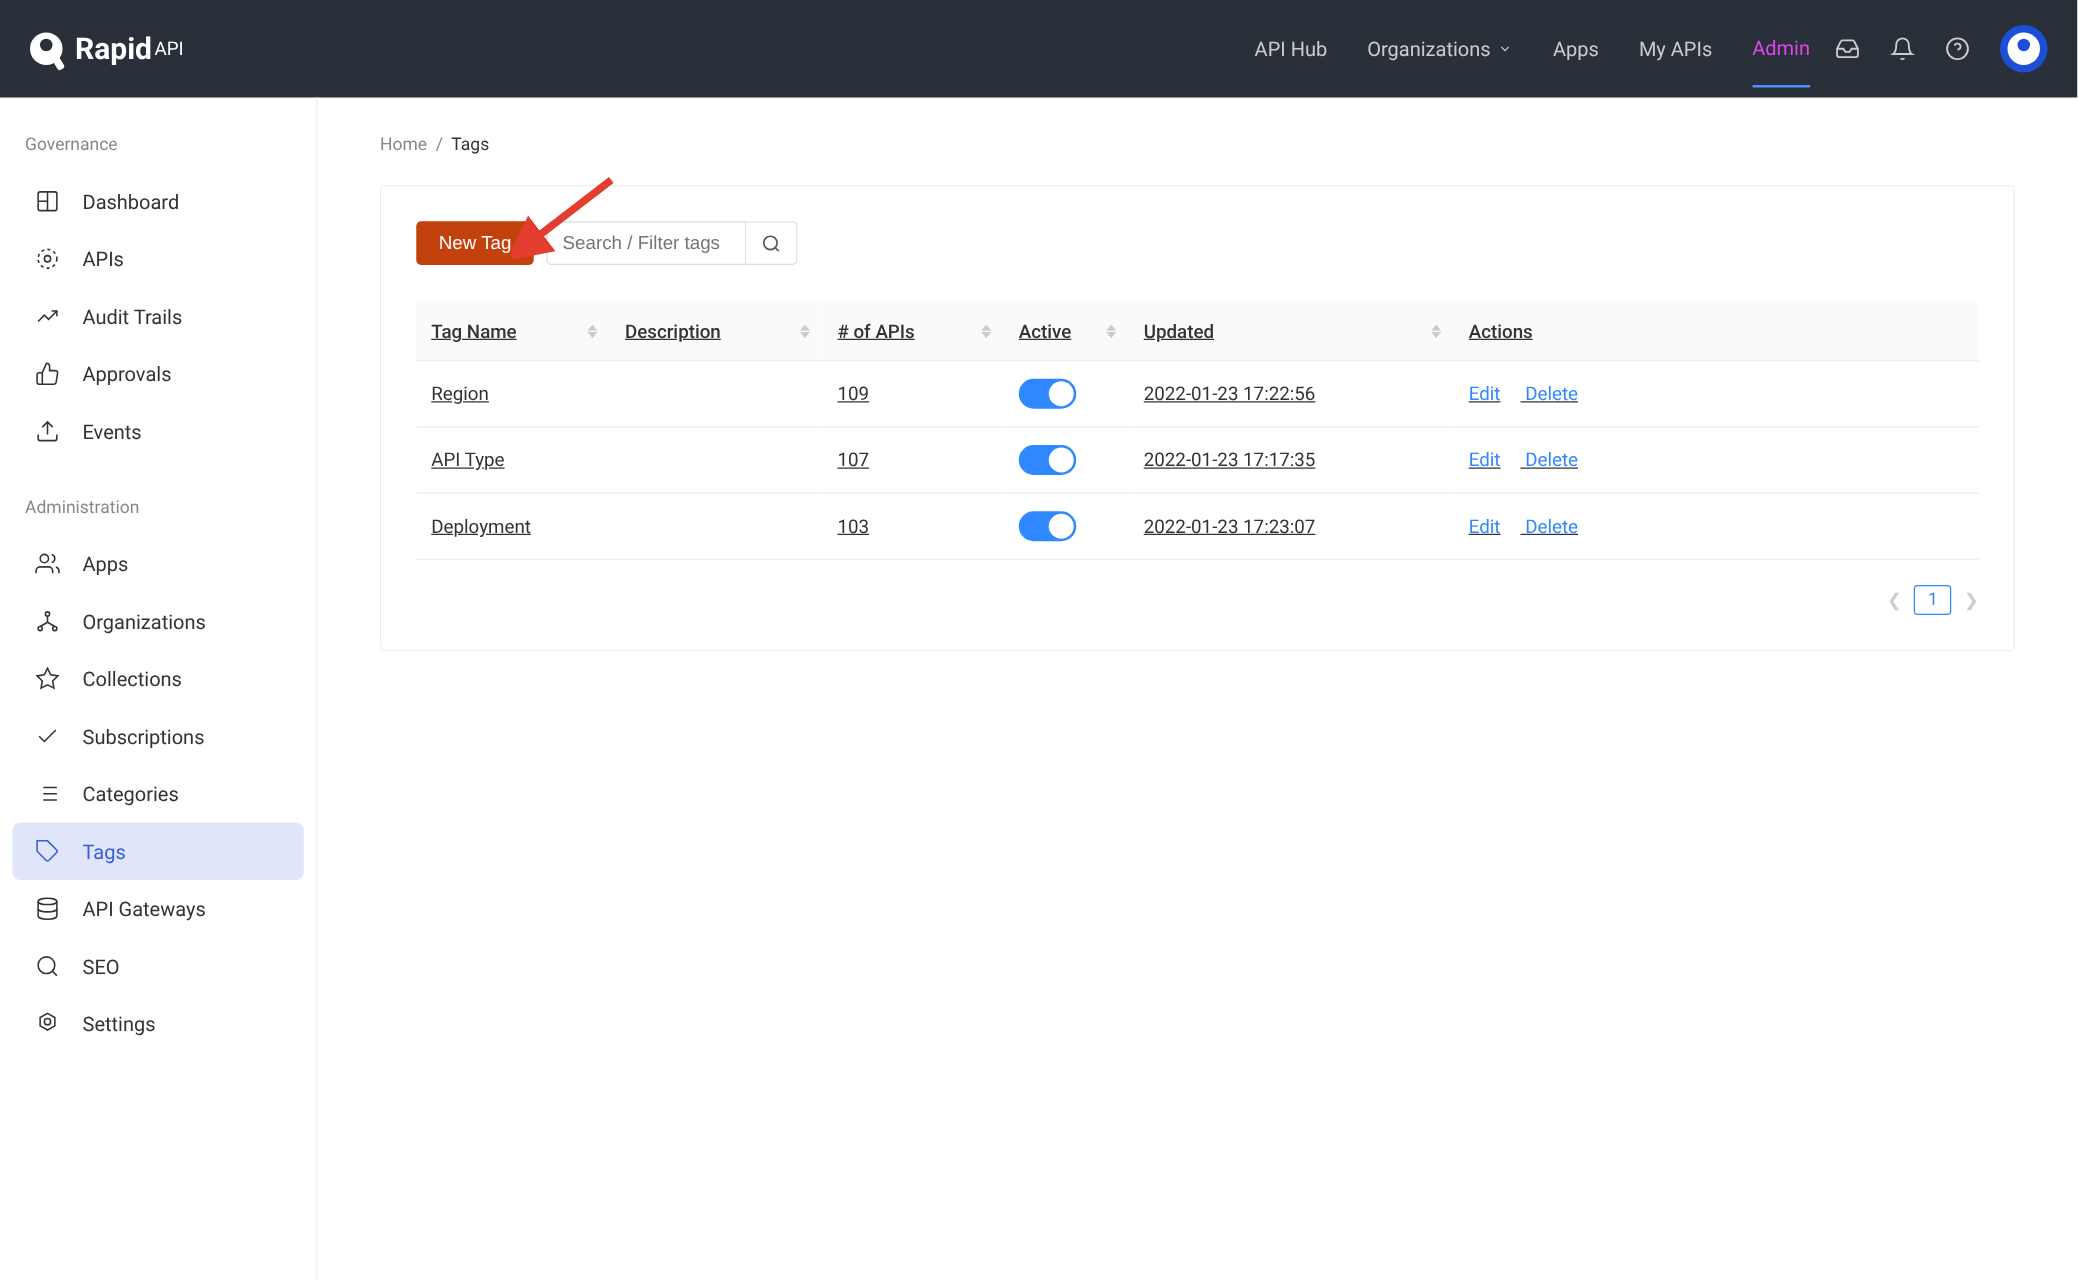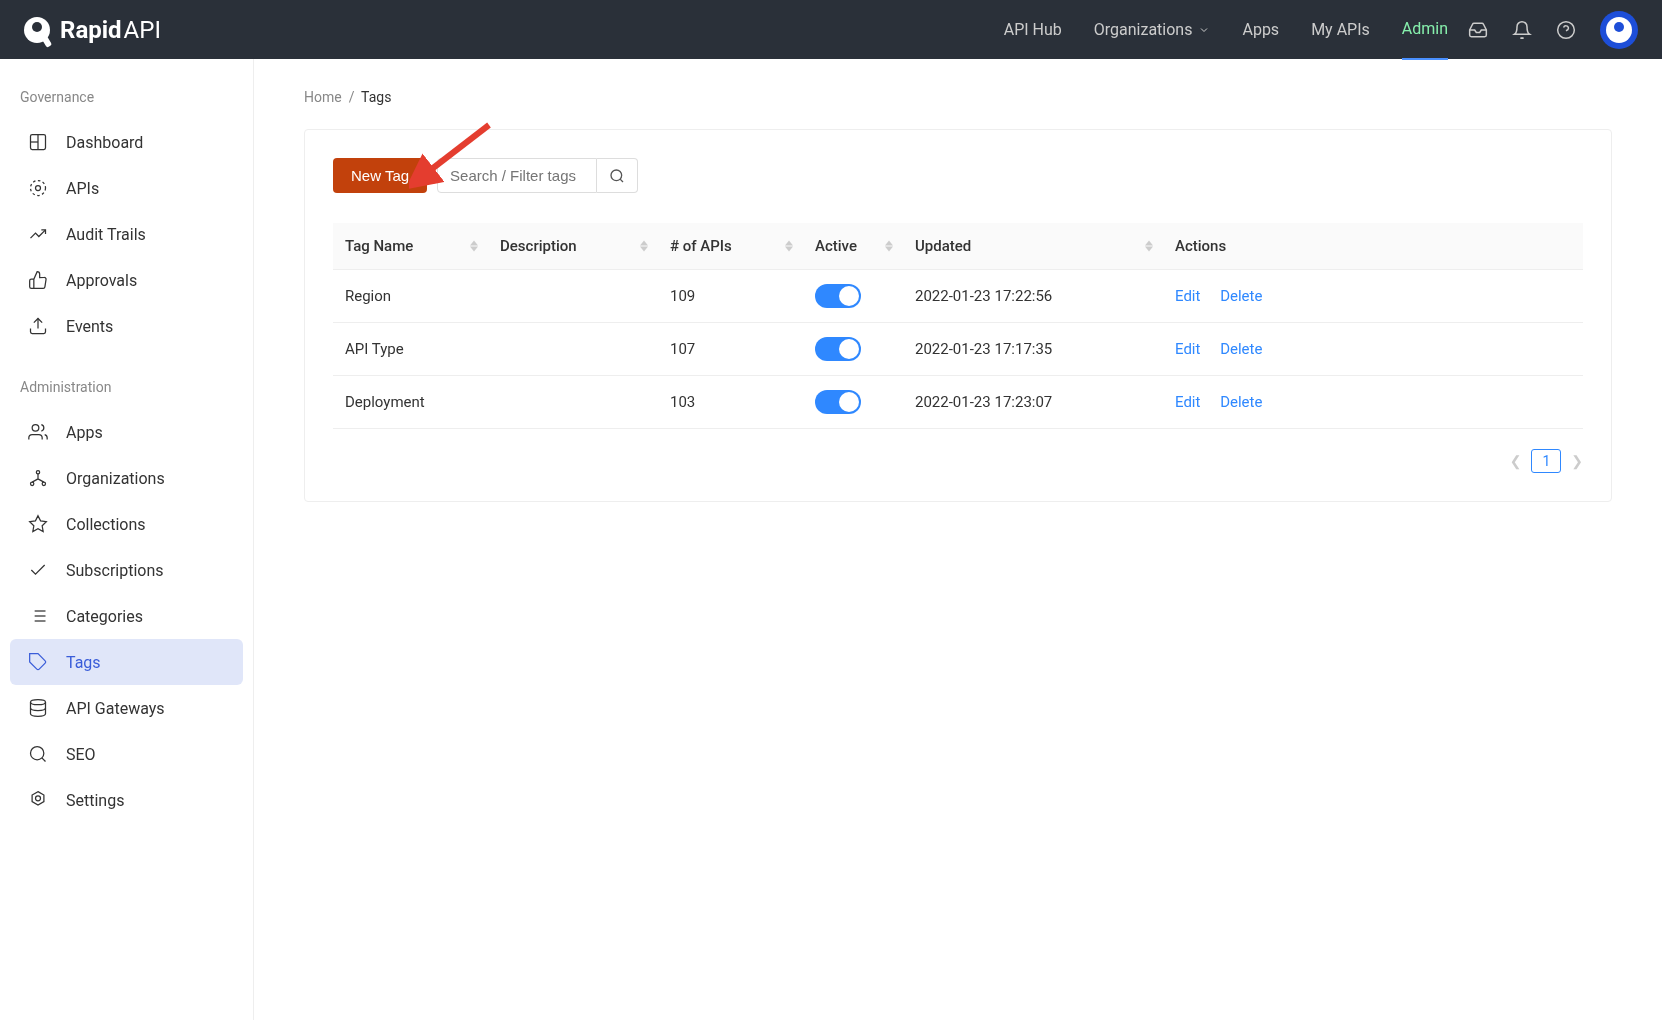--- a/index.html
+++ b/index.html
@@ -7,21 +7,21 @@
       padding: 0;
       box-sizing: border-box;
     }
     body {
       font-family: -apple-system, BlinkMacSystemFont, 'Segoe UI', Roboto, Helvetica, Arial, sans-serif;
       background: #fff;
       color: #333;
     }
     .header {
       background: #2a3039;
-      height: 59px;
+      height: 78px;
       display: flex;
       padding: 4px 24px;
       justify-content: space-between;
     }
     .logo {
       display: flex;
       align-items: center;
       color: #fff;
       font-weight: 700;
       font-size: 24px;
@@ -50,39 +50,39 @@
       width: 6px;
       height: 10px;
       background: #fff;
       bottom: -4px;
       right: 0px;
       border-radius: 2px;
       transform: rotate(-30deg);
     }
     .logo-text-api {
       font-weight: 400;
-      font-size: 24px;
+      font-size: 15px;
       margin-left: 2px;
     }
     .nav {
       display: flex;
       align-items: center;
       gap: 32px;
     }
     .nav-item {
       color: #ccc;
       font-size: 16px;
       cursor: pointer;
       display: flex;
       align-items: center;
       gap: 6px;
       padding: 20px 0;
     }
     .nav-item.active {
-      color: #86efac;
+      color: #d946ef;
       border-bottom: 2px solid #4a90ff;
     }
     .header-icons {
       display: flex;
       align-items: center;
       gap: 24px;
       margin-left: 20px;
     }
     .header-icon {
       width: 20px;
@@ -210,20 +210,21 @@
       background: #fff;
       padding: 8px 12px;
       border-radius: 0 4px 4px 0;
       cursor: pointer;
       display: flex;
       align-items: center;
     }
     table {
       width: 100%;
       border-collapse: collapse;
+      text-decoration: underline;
     }
     thead {
       background: #fafafa;
     }
     th {
       text-align: left;
       padding: 14px 12px;
       font-size: 15px;
       font-weight: 500;
       color: #333;

